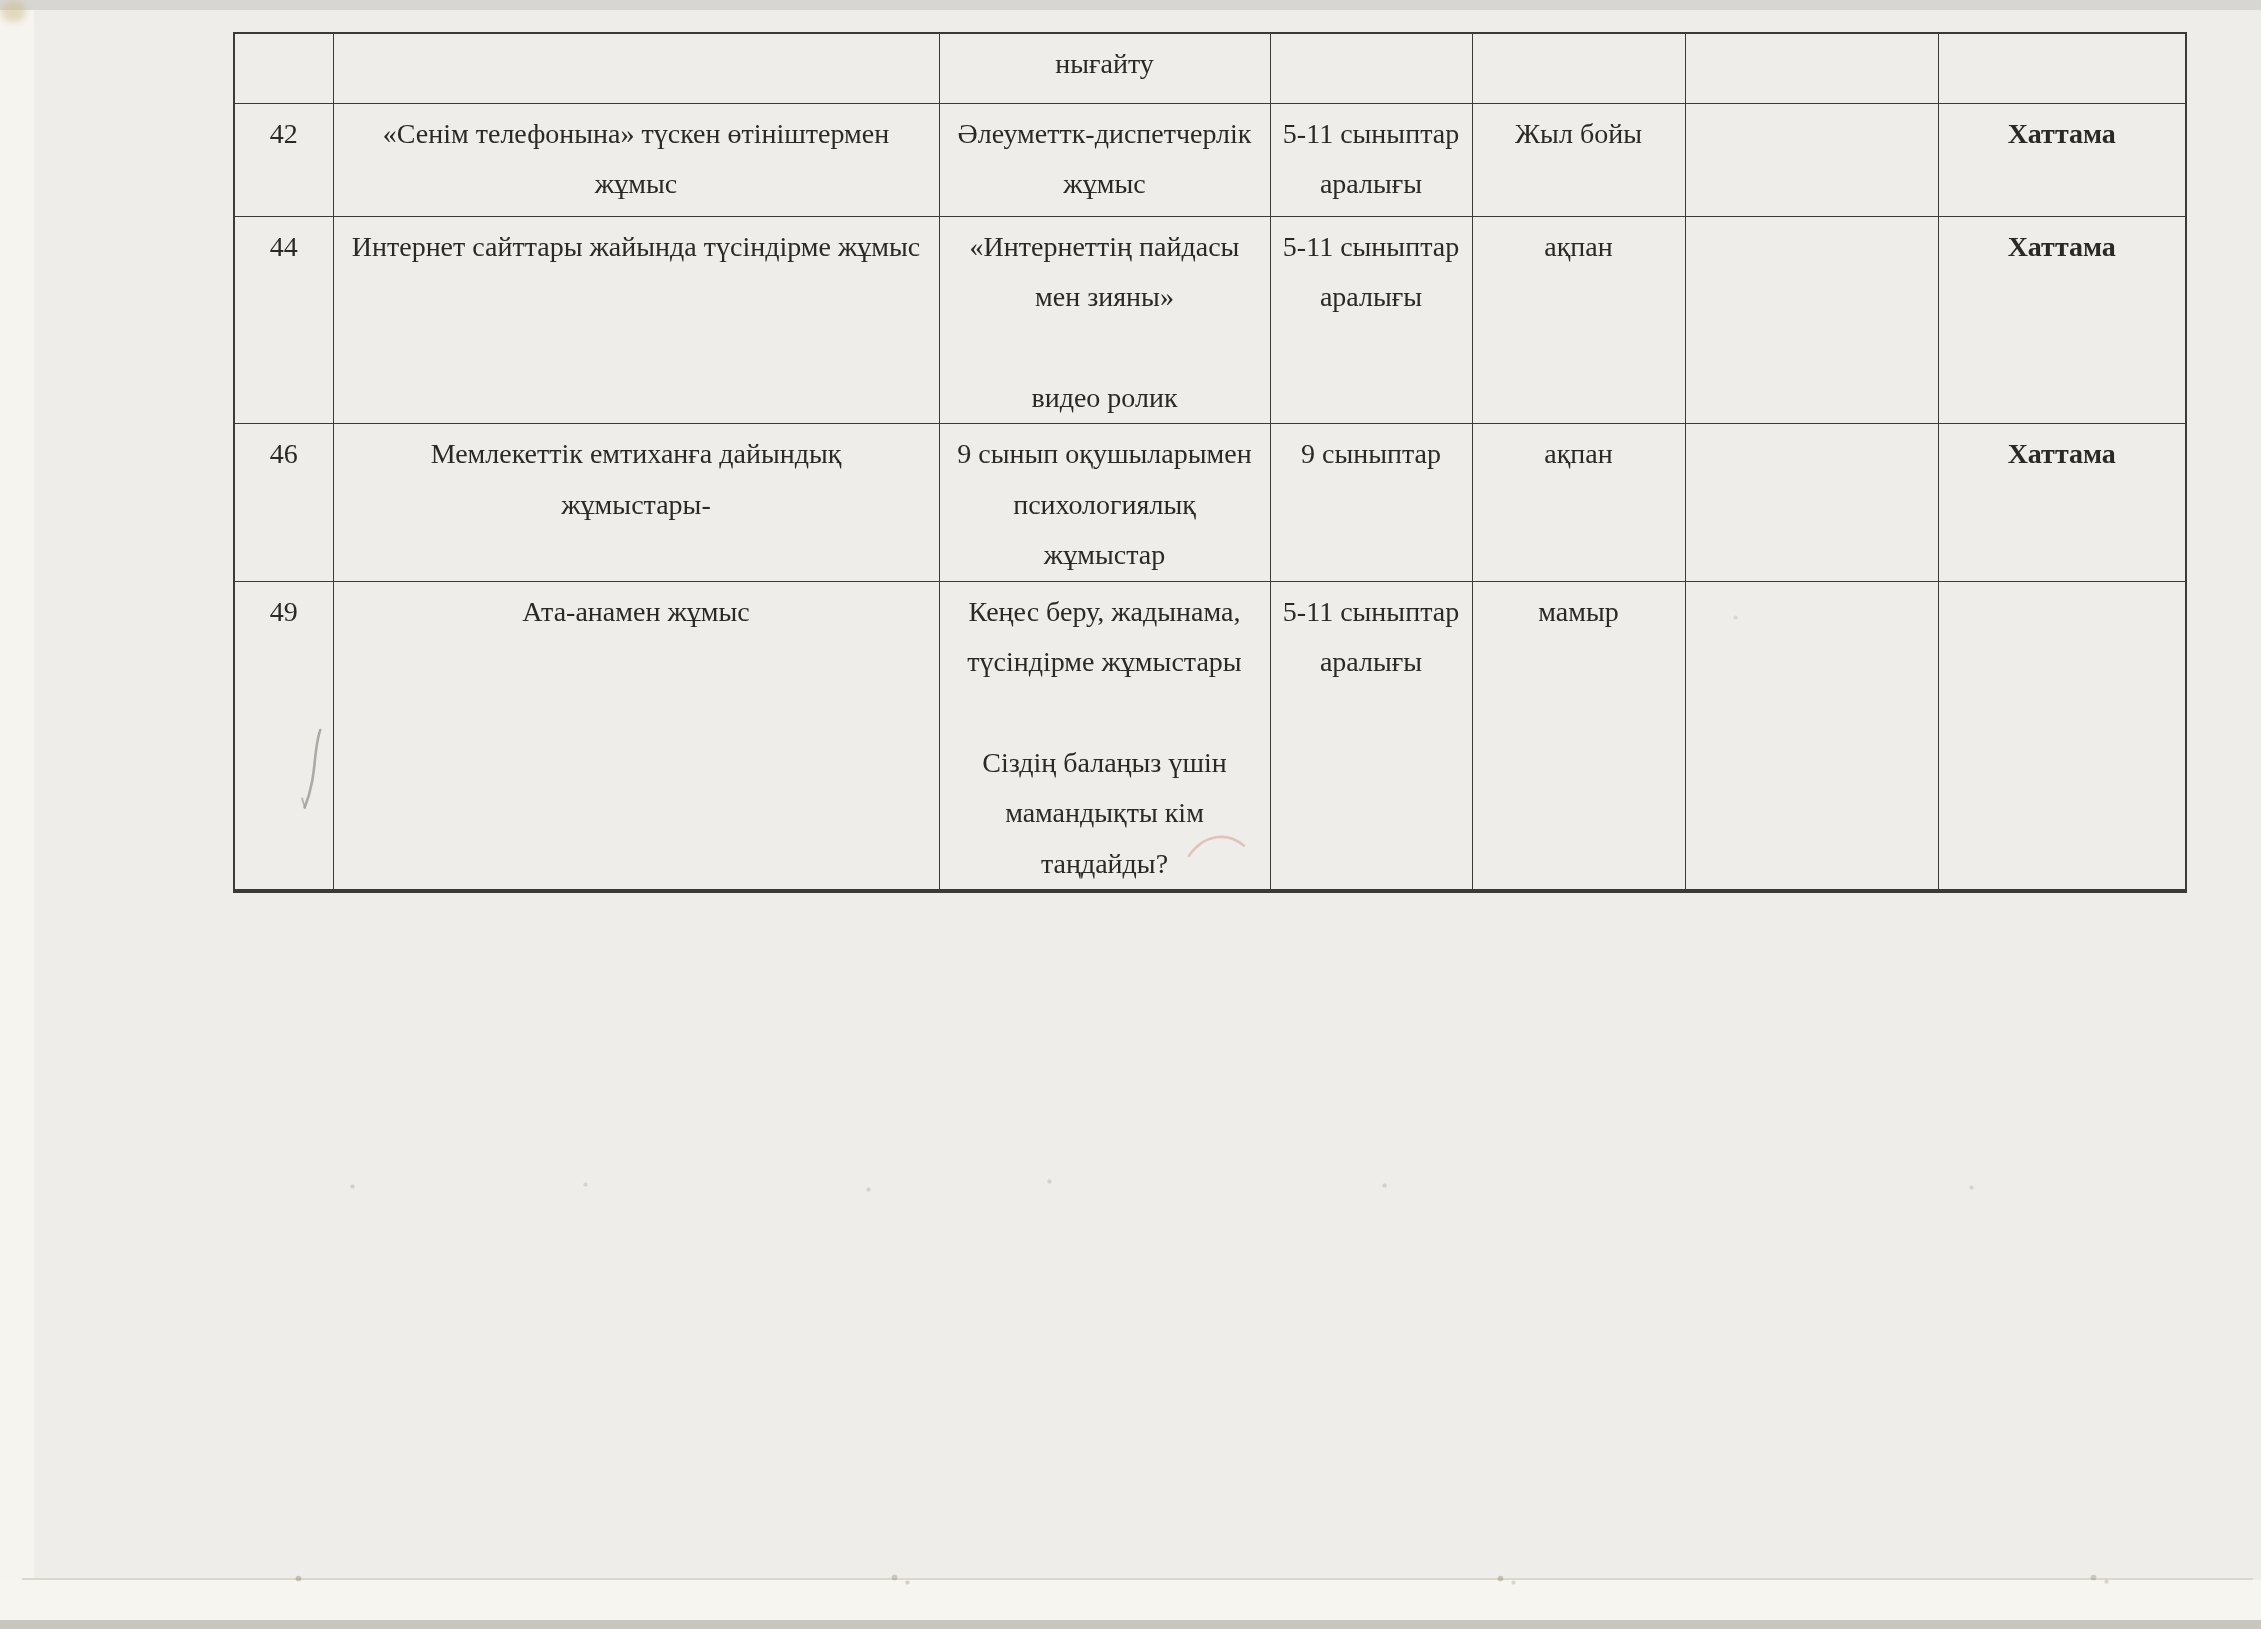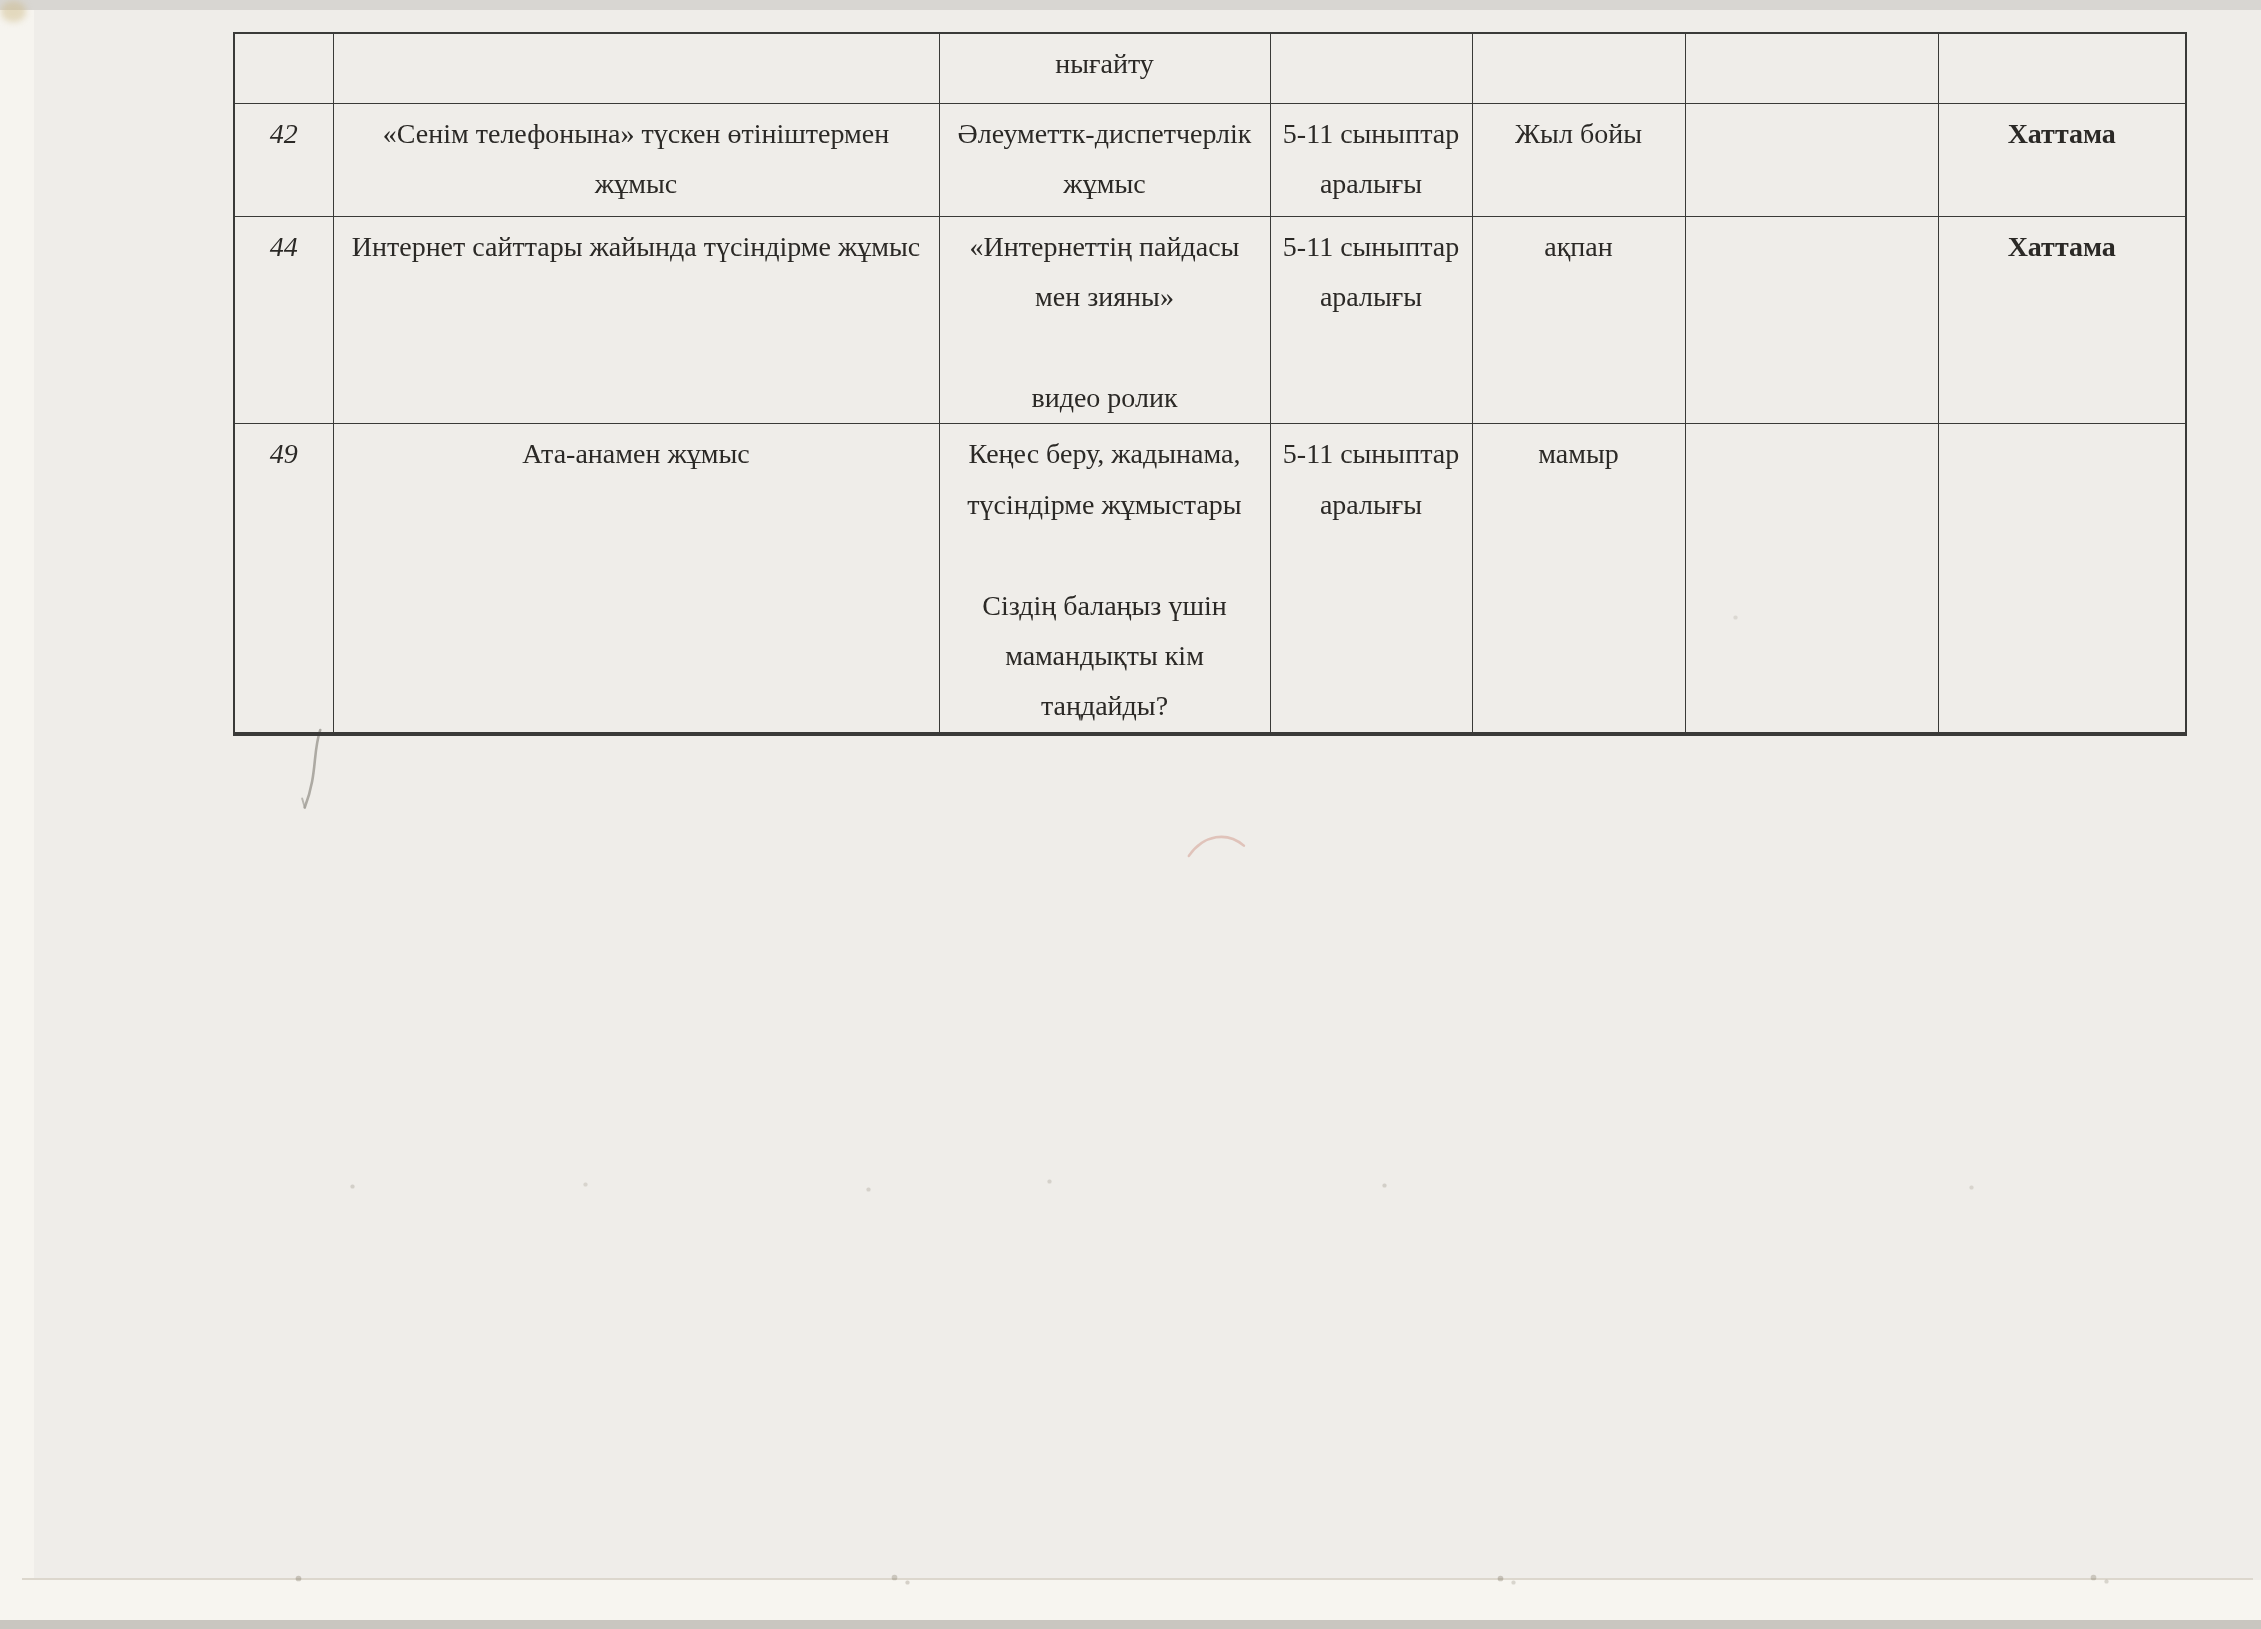--- a/index.html
+++ b/index.html
@@ -50,21 +50,21 @@
   table.sched td{
     border:1.9px solid #3a3a38;
     vertical-align:top;
     text-align:center;
     padding:5.2px 2.6px 0 2.6px;
     font-size:28px;
     line-height:1.8;
     white-space:pre-line;
     overflow:hidden;
   }
-  td.c-num{font-size:30px;font-style:italic;}
+  td.c-num{font-size:30px;}
   td.c-result{vertical-align:middle;padding-top:0;font-weight:bold;}
   td.lh15{line-height:1.5;}
   td.lh14{line-height:1.44;}
   td.lh137{line-height:1.37;}
   td.alignleft{text-align:left;padding-left:2.6px;}
 </style>
 </head>
 <body>
 
 <div class="strip-top"></div>
@@ -120,20 +120,32 @@
       <td class="c-form lh15">«Интернеттің пайдасы
 мен зияны»
 
 видео ролик</td>
       <td class="c-grades">5-11 сыныптар
 аралығы</td>
       <td class="c-timing">ақпан</td>
       <td class="c-extra"></td>
       <td class="c-result">Хаттама</td>
     </tr>
+    <tr style="height:152px">
+      <td class="c-num">46</td>
+      <td class="c-task">Мемлекеттік емтиханға дайындық
+жұмыстары-</td>
+      <td class="c-form lh15">9 сынып оқушыларымен
+психологиялық
+жұмыстар</td>
+      <td class="c-grades">9 сыныптар</td>
+      <td class="c-timing alignleft">ақпан</td>
+      <td class="c-extra"></td>
+      <td class="c-result">Хаттама</td>
+    </tr>
     <tr style="height:253px">
       <td class="c-num">49</td>
       <td class="c-task">Ата-анамен жұмыс</td>
       <td class="c-form lh14">Кеңес беру, жадынама,
 түсіндірме жұмыстары
 
 Сіздің балаңыз үшін
 мамандықты кім
 таңдайды?</td>
       <td class="c-grades alignleft">5-11 сыныптар

